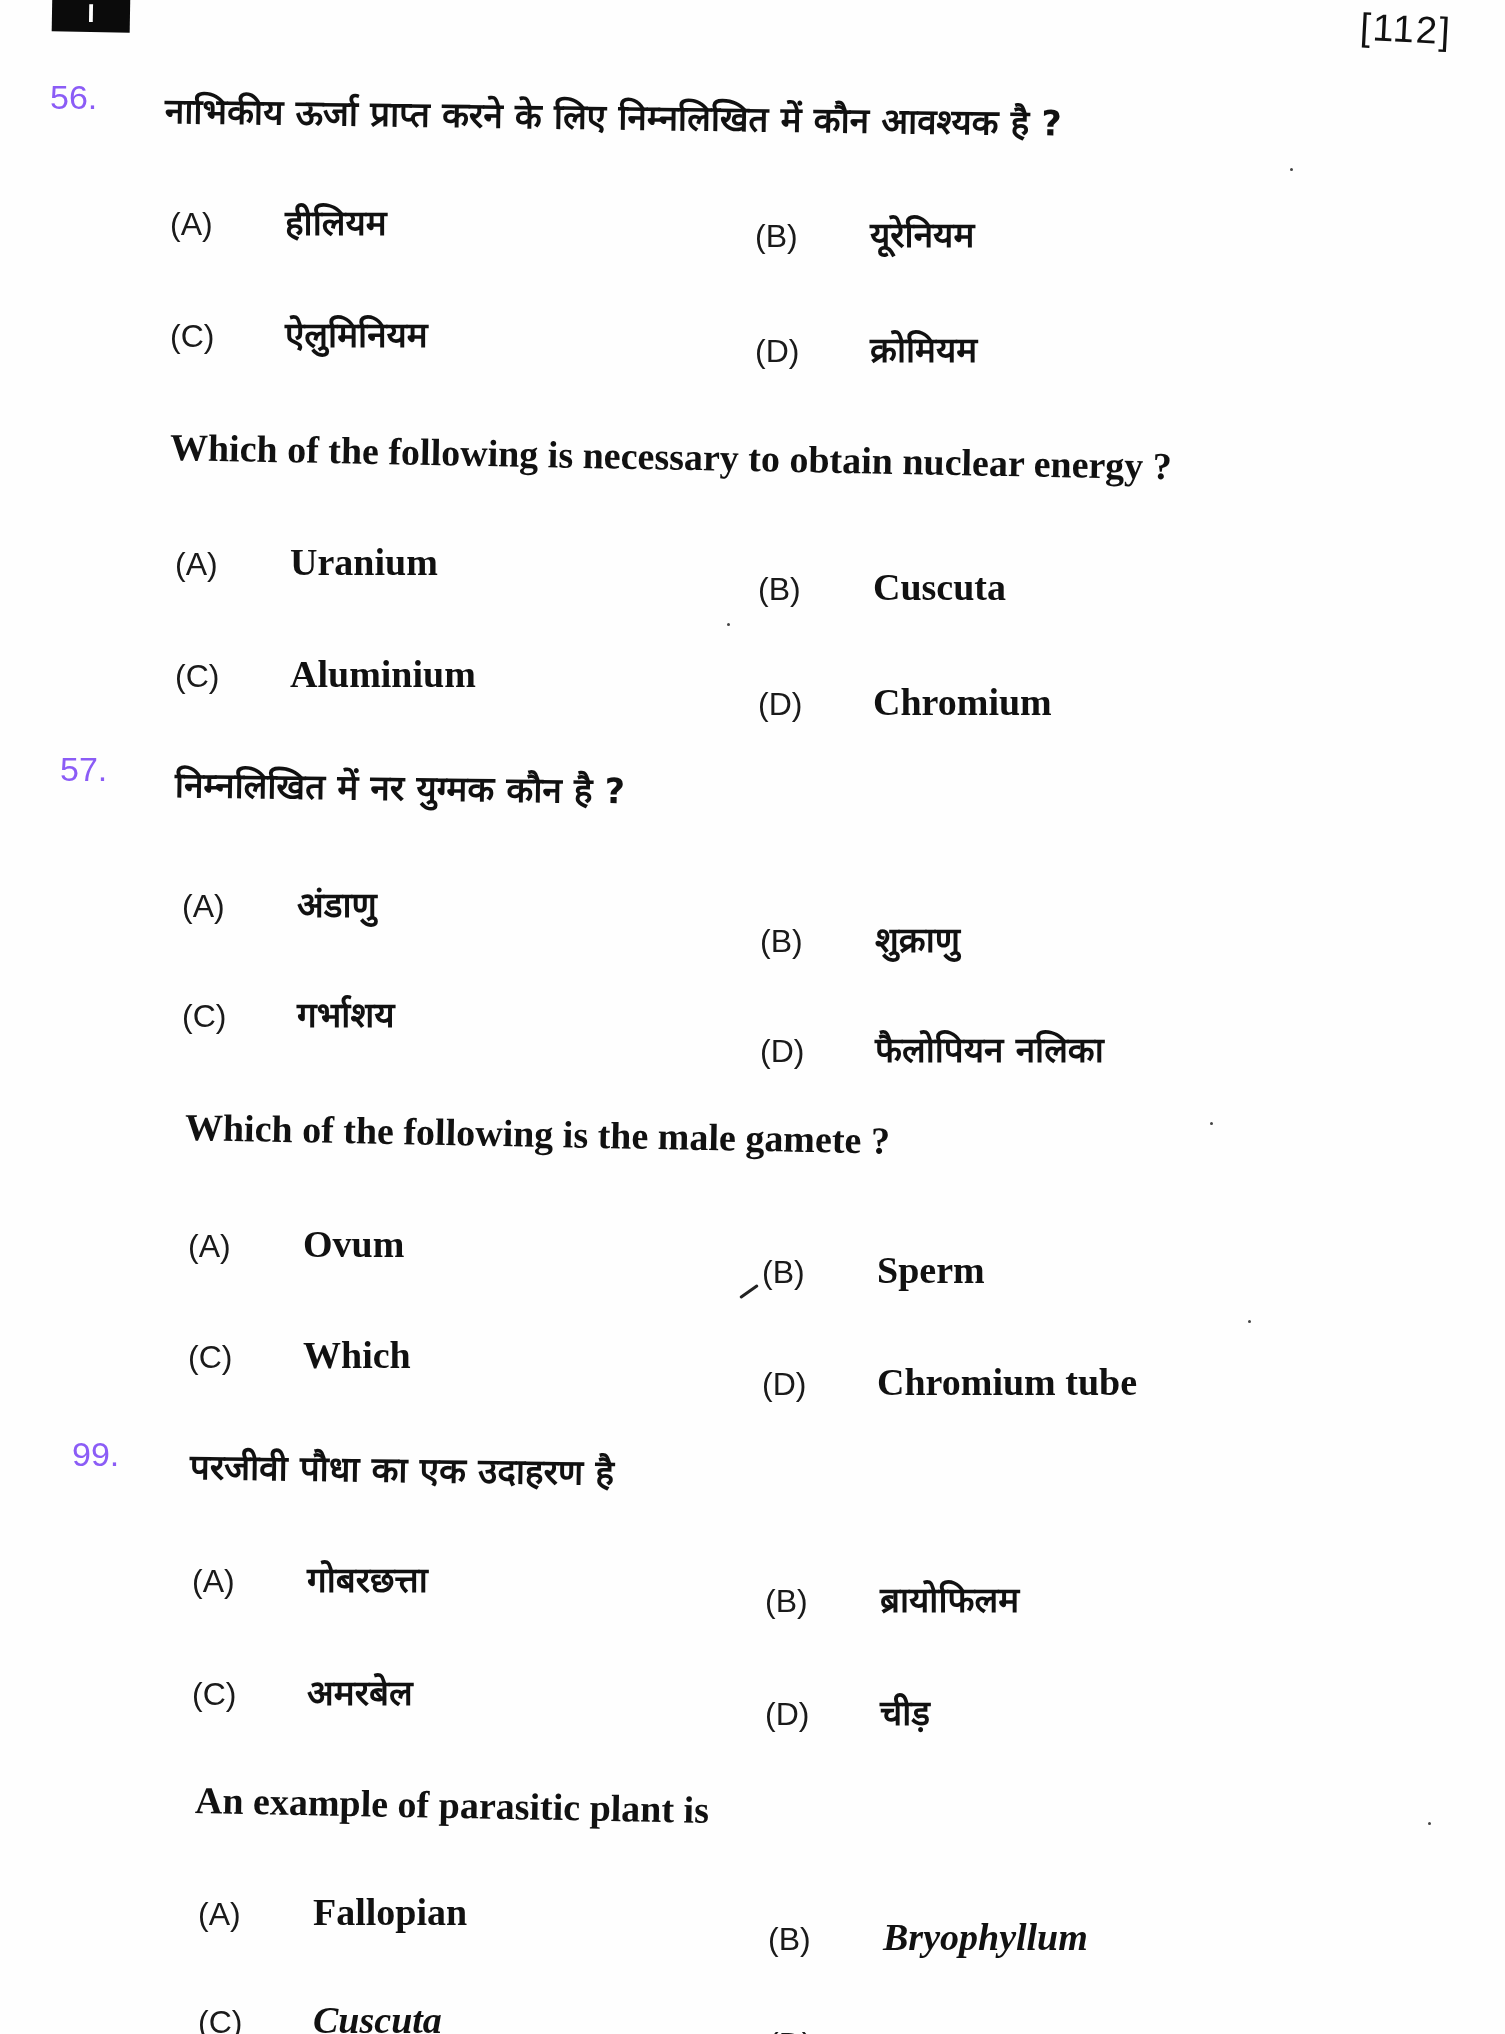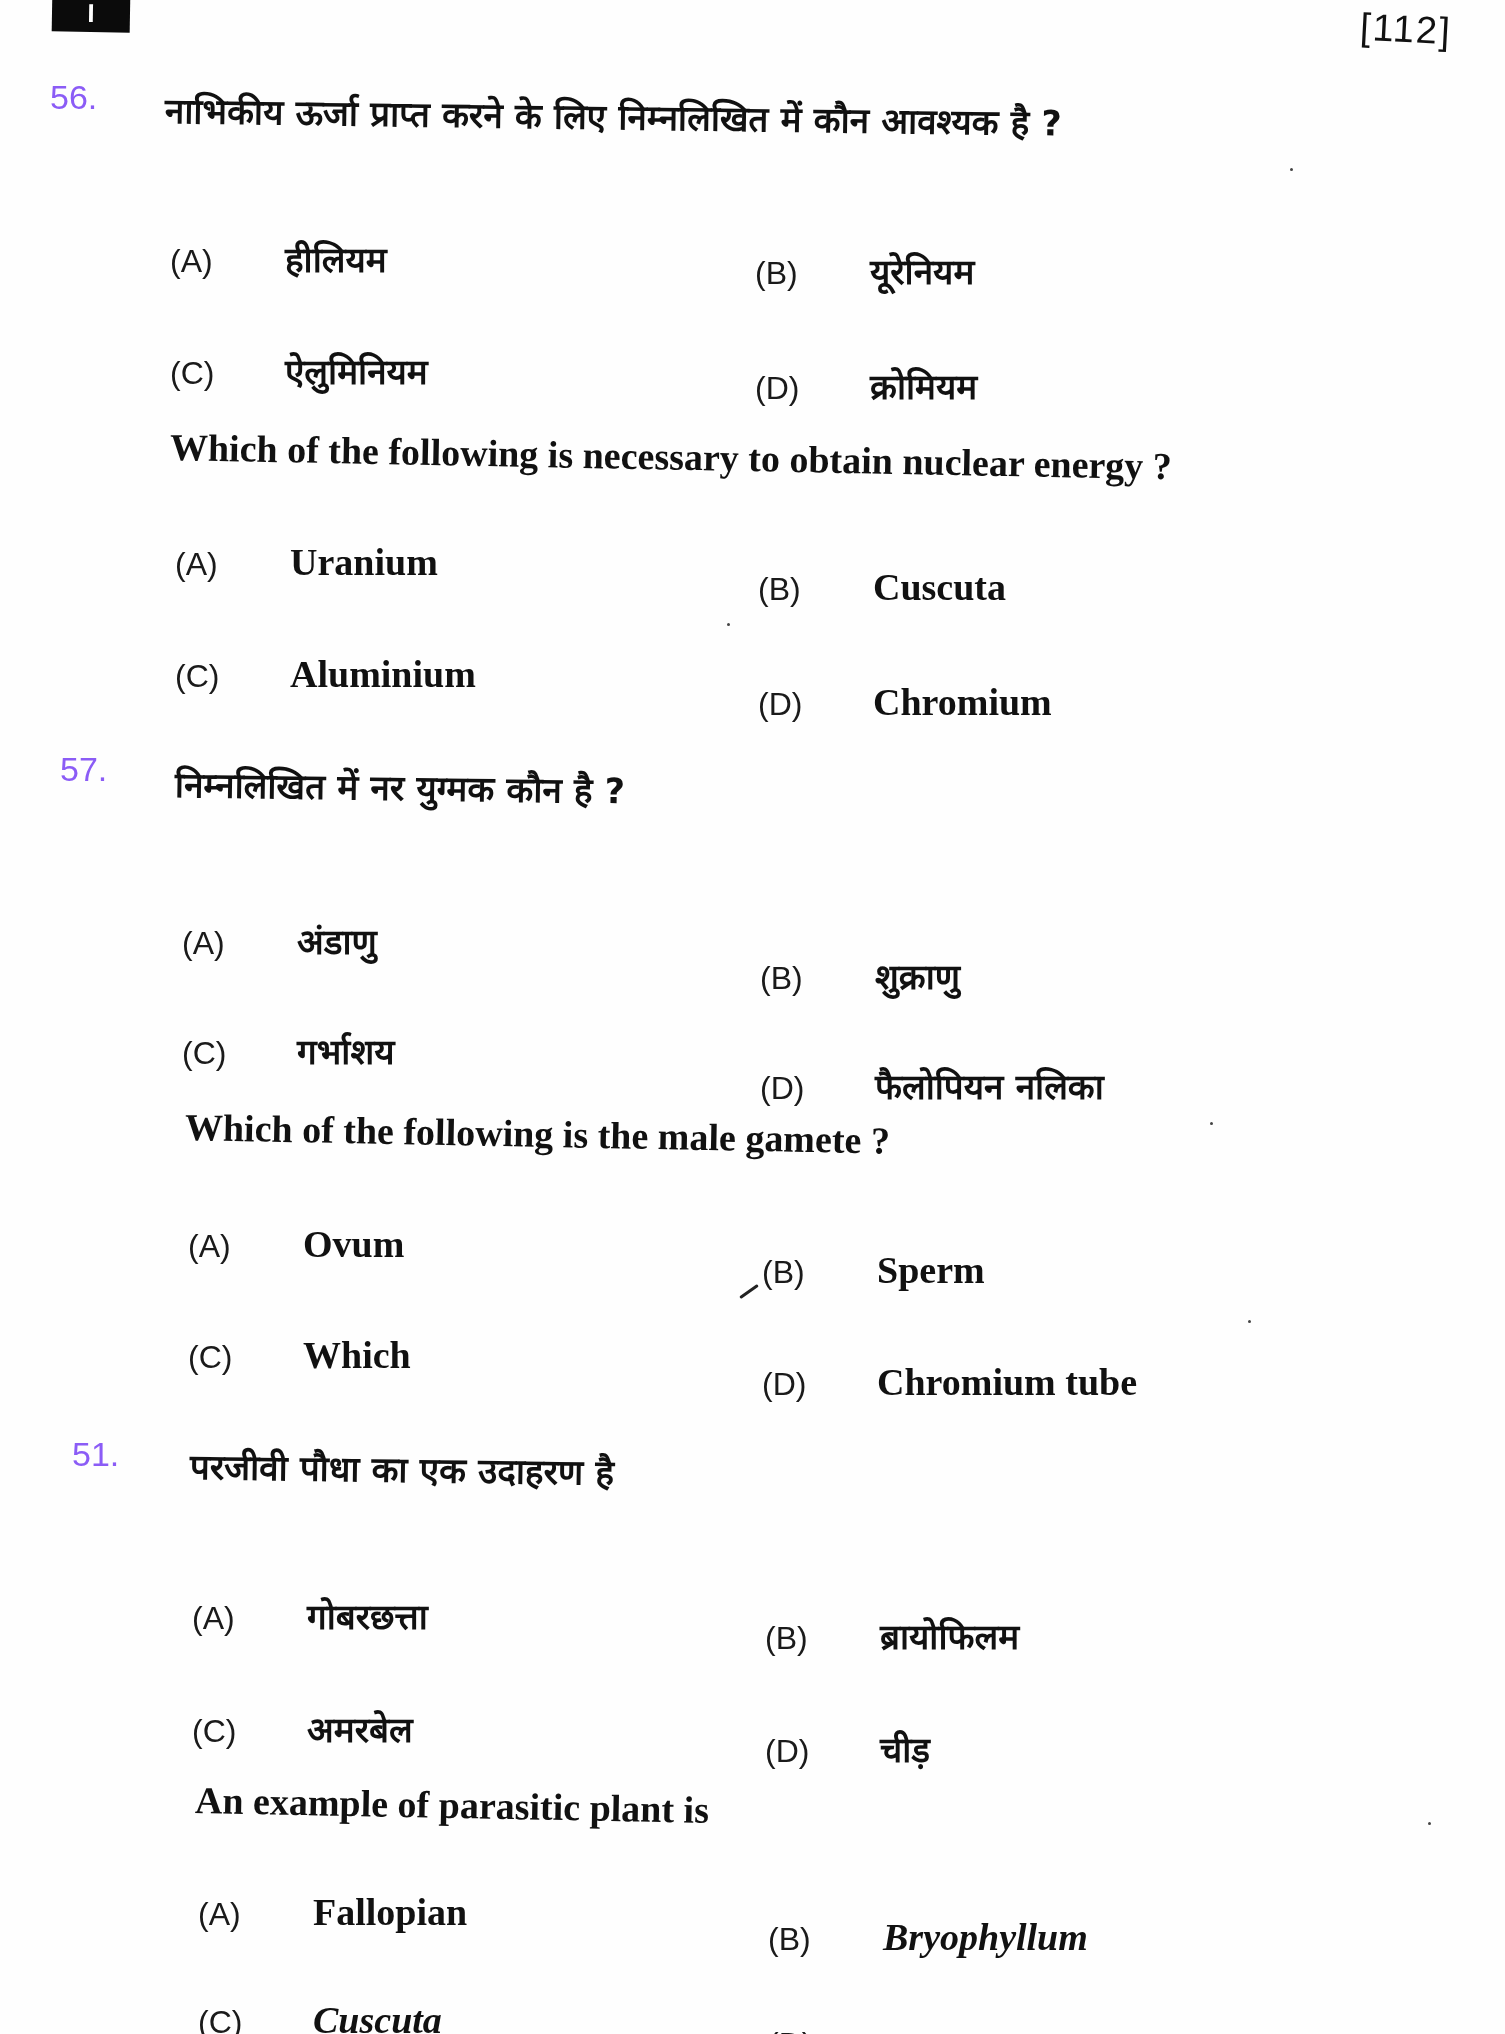--- a/index.html
+++ b/index.html
@@ -85,21 +85,20 @@
     color: #1a1a1a;
   }
   .opt-text {
     font-size: 38px;
     color: #111;
   }
   .opt-text.hi {
     font-family: "DejaVu Sans", "Liberation Sans", sans-serif;
     font-weight: bold;
     font-size: 35px;
-    margin-top: 37px;
   }
   .opt-text.en {
     font-family: "Liberation Serif", "DejaVu Serif", serif;
     font-weight: bold;
     font-size: 38px;
   }
   .opt-text.italic {
     font-style: italic;
   }
   .tick-mark {
@@ -199,21 +198,21 @@
   </div>
   <div class="opt" style="left:188px; top:1333px;">
     <span class="opt-label">(C)</span>
     <span class="opt-text en">Which</span>
   </div>
   <div class="opt" style="left:762px; top:1360px;">
     <span class="opt-label">(D)</span>
     <span class="opt-text en">Chromium tube</span>
   </div>
 
-  <div class="qnum" style="left:72px; top:1435px;">51.</div>
+  <div class="qnum" style="left:72px; top:1435px;">99.</div>
   <div class="qtext hi" style="left:190px; top:1442px;">परजीवी पौधा का एक उदाहरण है</div>
 
   <div class="opt" style="left:192px; top:1555px;">
     <span class="opt-label">(A)</span>
     <span class="opt-text hi">गोबरछत्ता</span>
   </div>
   <div class="opt" style="left:765px; top:1575px;">
     <span class="opt-label">(B)</span>
     <span class="opt-text hi">ब्रायोफिलम</span>
   </div>

